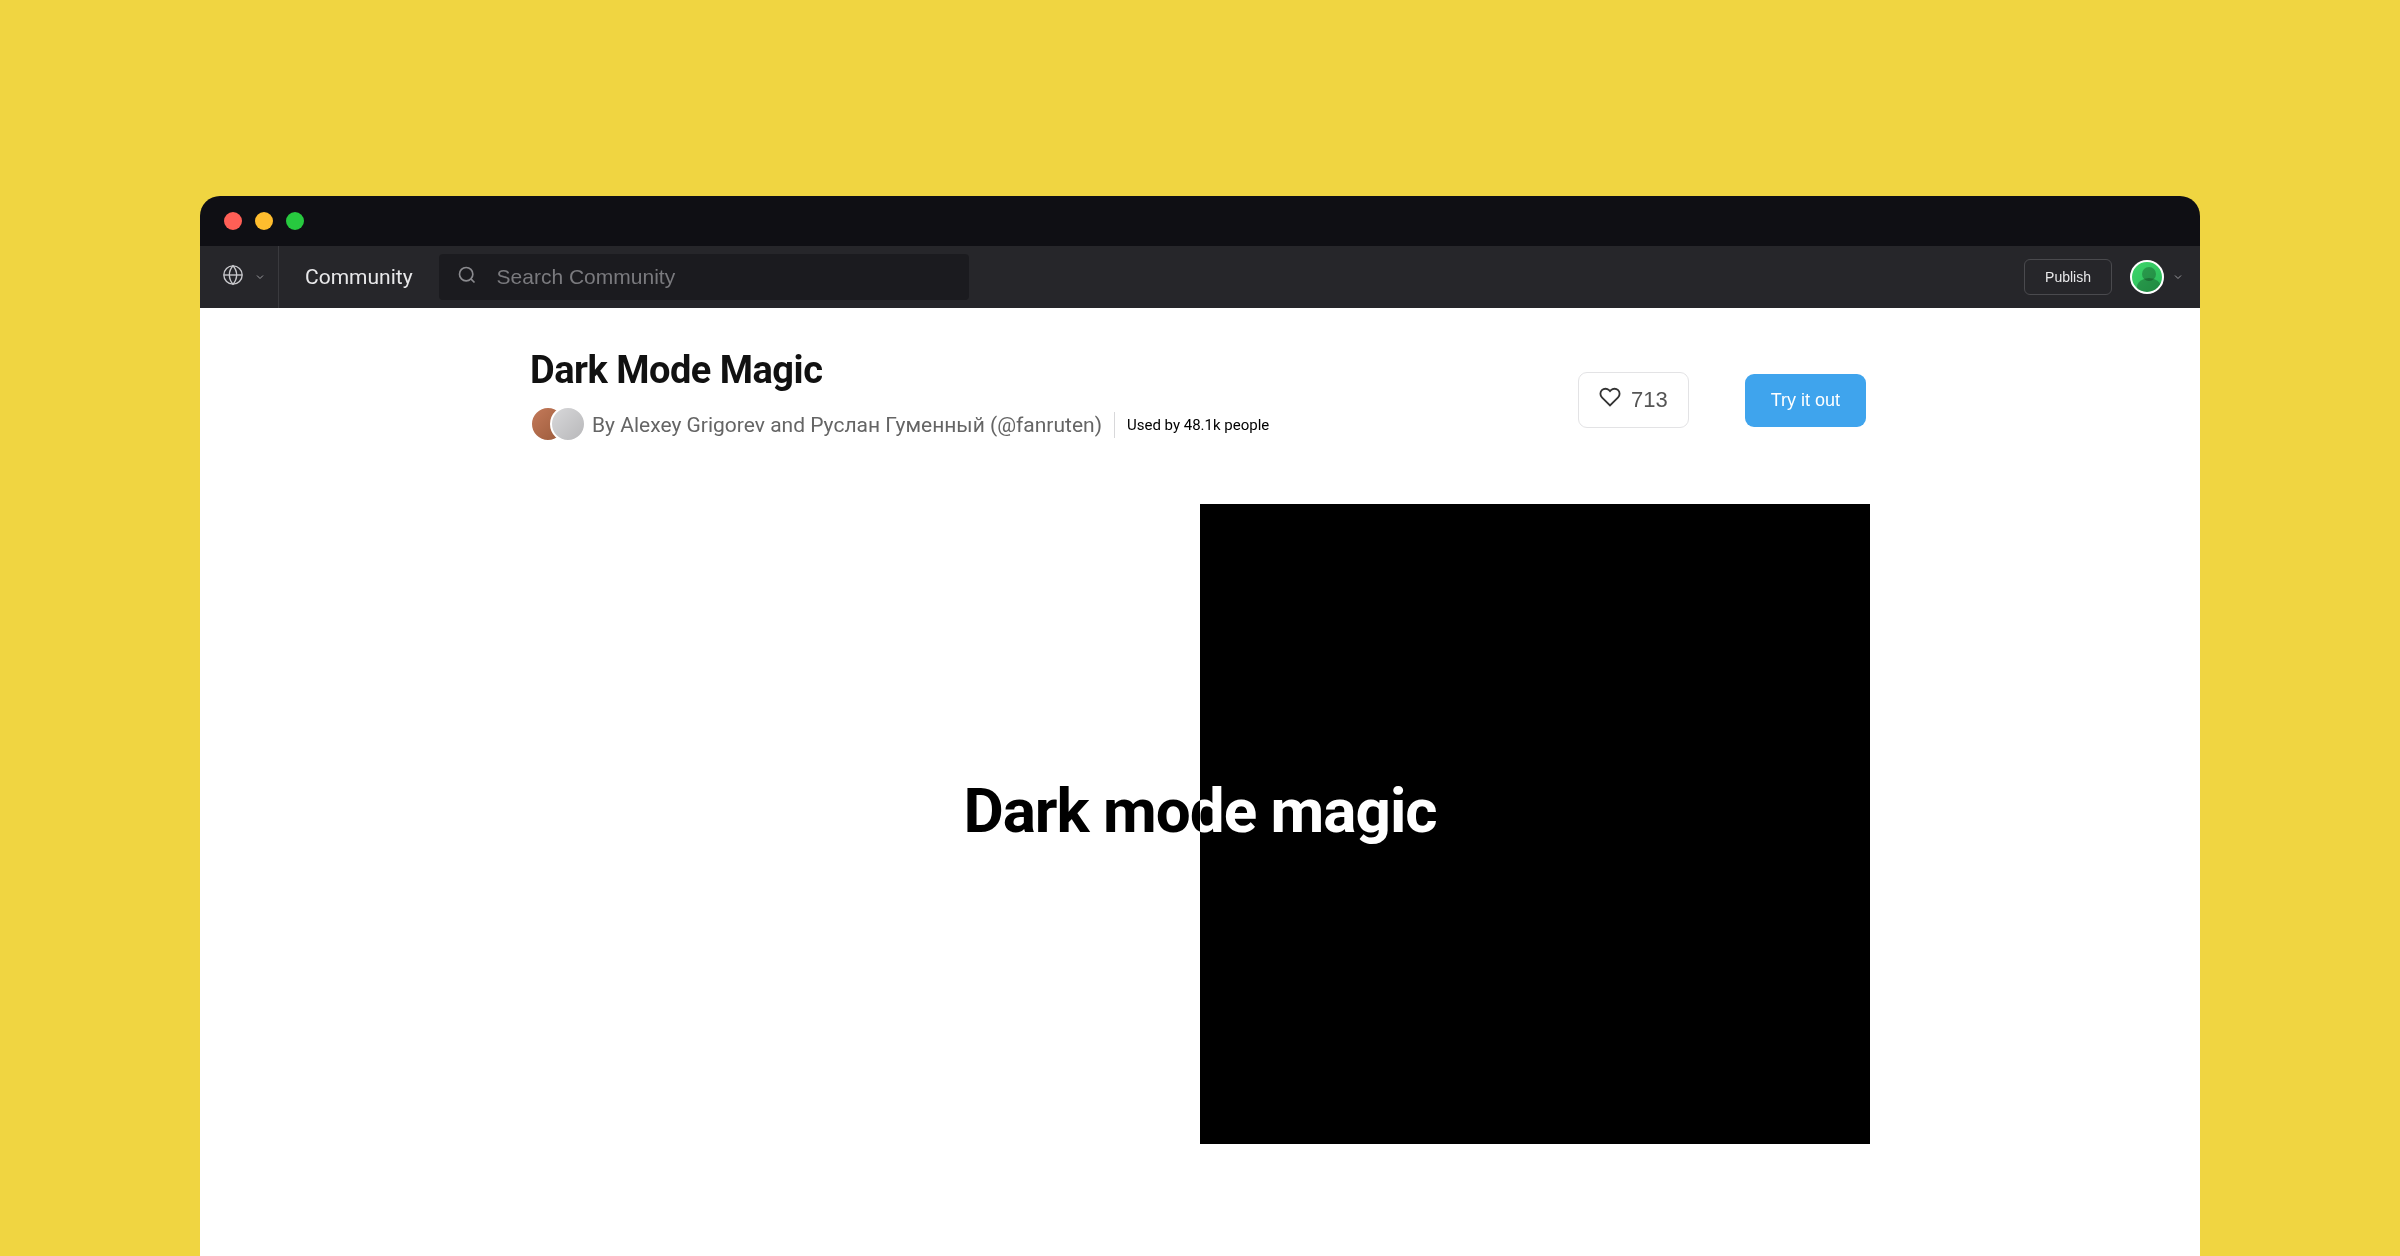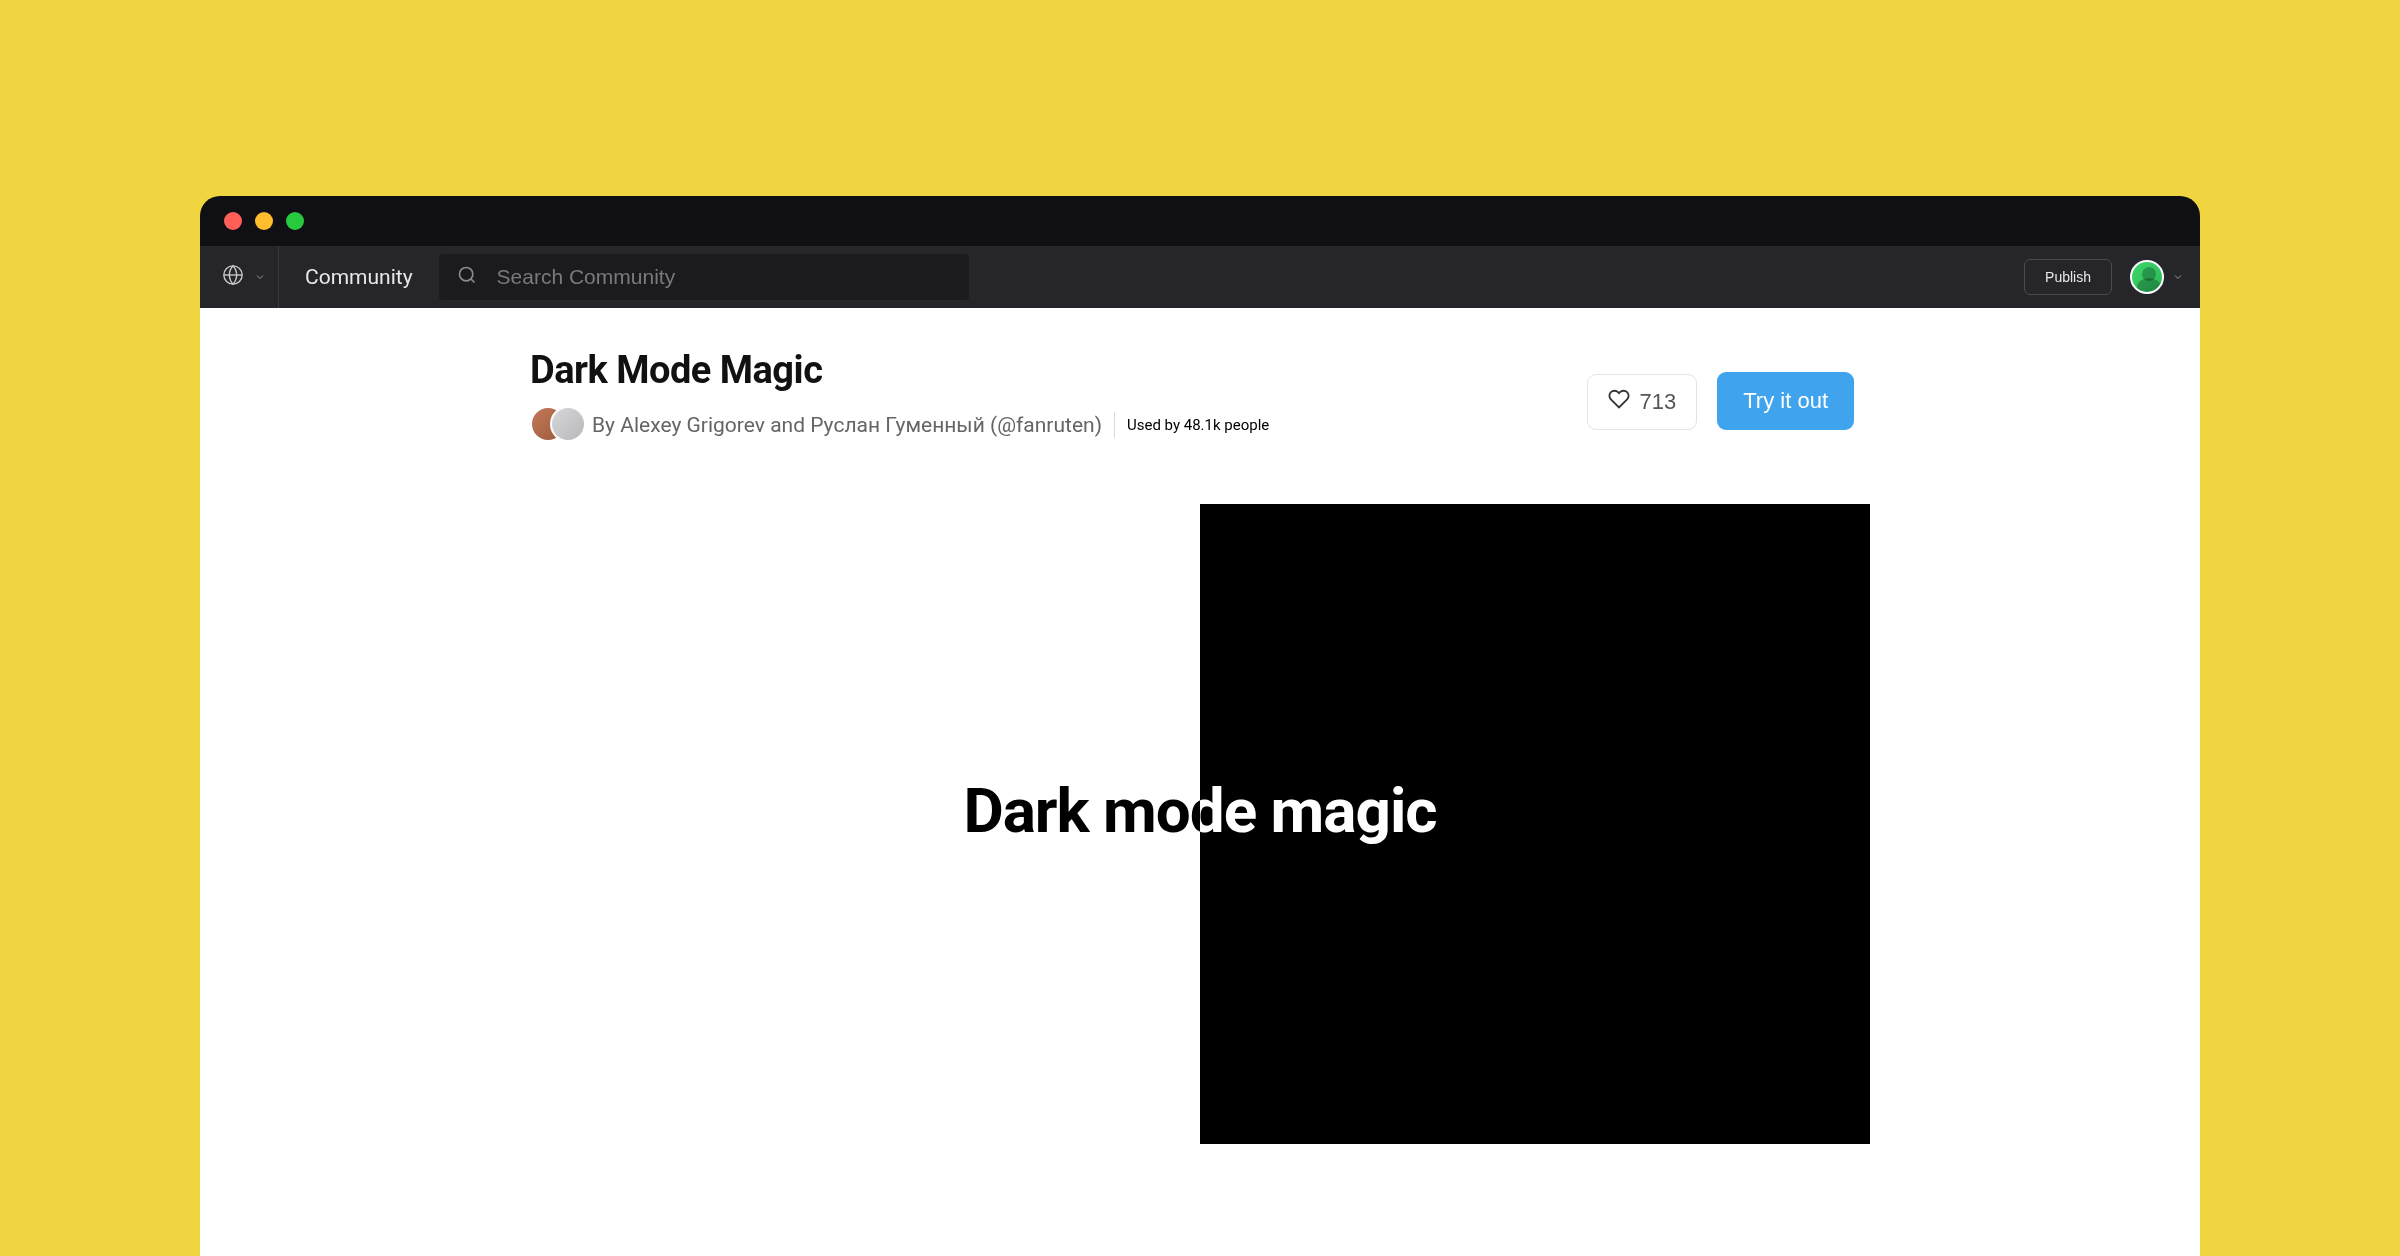--- a/index.html
+++ b/index.html
@@ -234,25 +234,25 @@
       margin: 0 4px;
     }
     
     .used-by {
       color: #000000;
       font-size: 15px;
     }
     
     .header-actions {
       position: absolute;
-      right: 16px;
+      right: 4px;
       top: 24px;
       display: flex;
       gap: 20px;
-      align-items: flex-end;
+      align-items: center;
     }
     
     .like-button {
       display: flex;
       align-items: center;
       gap: 10px;
       border: 1px solid #e3e3e5;
       background: #fff;
       padding: 13px 20px;
       border-radius: 9px;
@@ -269,23 +269,24 @@
       fill: none;
       stroke-width: 2;
     }
     
     .try-button {
       background: #3fa4ed;
       color: #ffffff;
       border: none;
       padding: 16px 26px;
       border-radius: 9px;
-      font-size: 22px;
+      font-size: 18px;
       font-weight: 500;
       cursor: pointer;
+      margin-left: 36px;
     }
     
     .preview-area {
       max-width: 1340px;
       margin: 60px auto 0;
       height: 640px;
       position: relative;
     }
     
     .preview-split {

